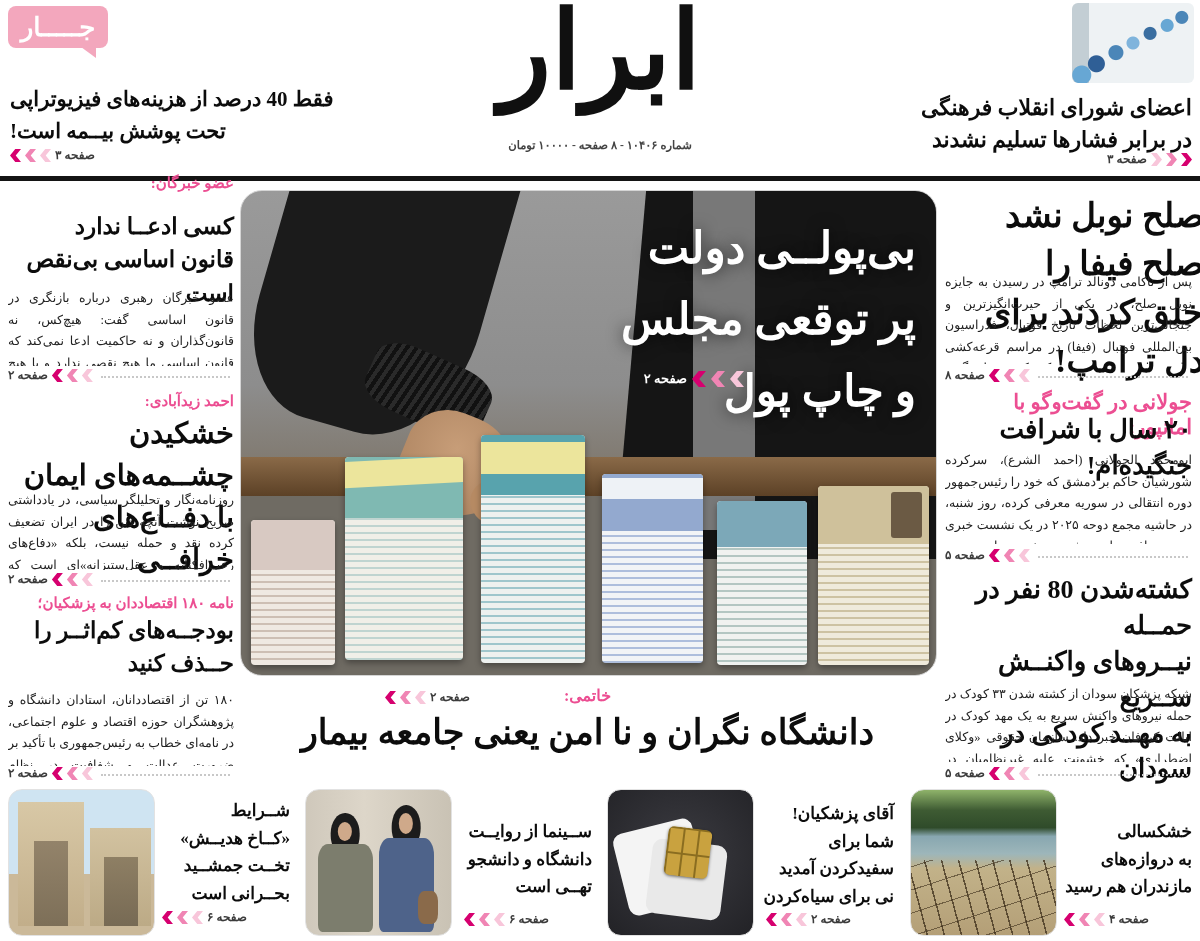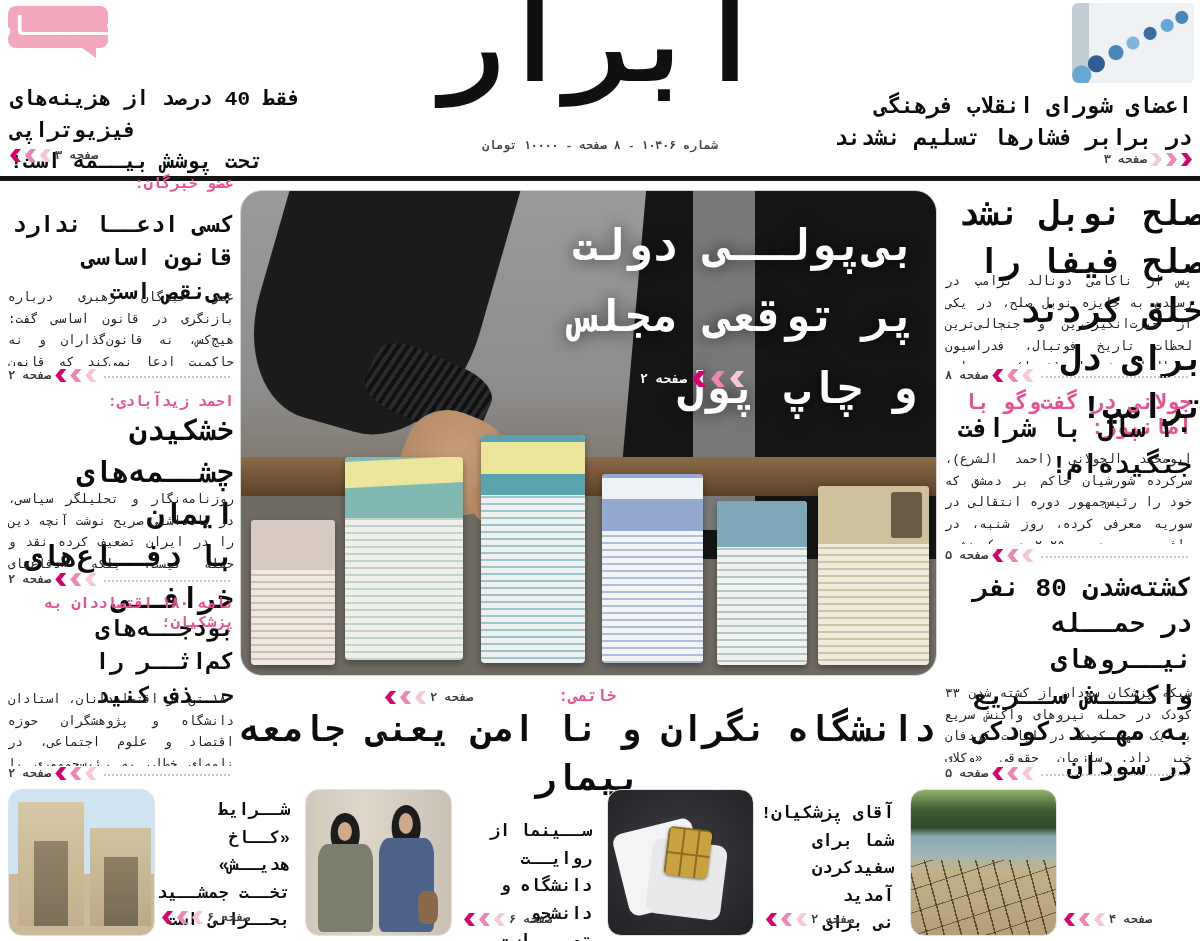--- a/index.html
+++ b/index.html
@@ -1,17 +1,17 @@
 <!DOCTYPE html>
 <html lang="fa"><head>
 <meta charset="utf-8">
 <style>
   html,body{margin:0;padding:0;background:#fff;}
   .page{position:relative;width:1200px;height:941px;background:#ffffff;
-        font-family:Liberation Mono, monospace;overflow:hidden;}
+        font-family:Liberation Serif, serif;overflow:hidden;}
   .abs{position:absolute;}
   .pre{white-space:pre-line;}
   .hl{color:#0c0c0c;font-weight:bold;text-align:right;direction:rtl;}
   .kicker{color:#ec4e92;font-weight:bold;font-size:15px;text-align:right;direction:rtl;}
   .body-txt{font-size:12.5px;color:#222;line-height:1.72;text-align:justify;direction:rtl;overflow:hidden;}
   .marker{display:flex;align-items:center;gap:4px;font-size:12px;font-weight:bold;color:#3c3c3c;}
   .pg{direction:rtl;unicode-bidi:isolate;white-space:nowrap;}
   .chv{width:11px;height:13px;flex:0 0 auto;display:inline-block;}
   .chv.big{width:14px;height:16px;}
   .chv.l{clip-path:polygon(100% 0,48% 0,0 50%,48% 100%,100% 100%,52% 50%);}
@@ -313,20 +313,23 @@
   <div class="abs marker" style="left:766px;top:912px;">
     <span class="chv l c1"></span>
     <span class="chv l c2"></span>
     <span class="chv l c3"></span>
     <span class="pg">صفحه ۲</span>
   </div>
 
   <div class="abs bimg drought" style="left:910px;">
     <div class="cracks"></div>
   </div>
+  <div class="abs hl pre" style="left:1057px;top:818px;width:135px;font-size:17px;line-height:1.62;">خشکسالی
+به دروازه‌های
+مازندران هم رسید</div>
   <div class="abs marker" style="left:1064px;top:912px;">
     <span class="chv l c1"></span>
     <span class="chv l c2"></span>
     <span class="chv l c3"></span>
     <span class="pg">صفحه ۴</span>
   </div>
 
 </div>
 
 </body></html>

